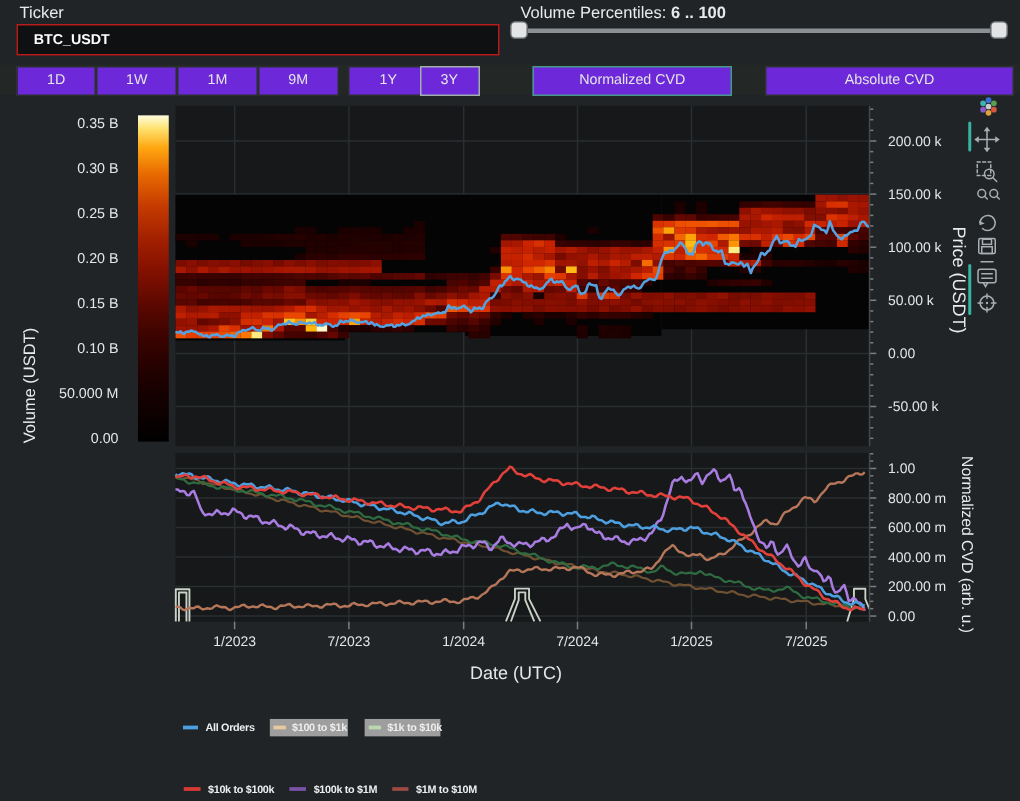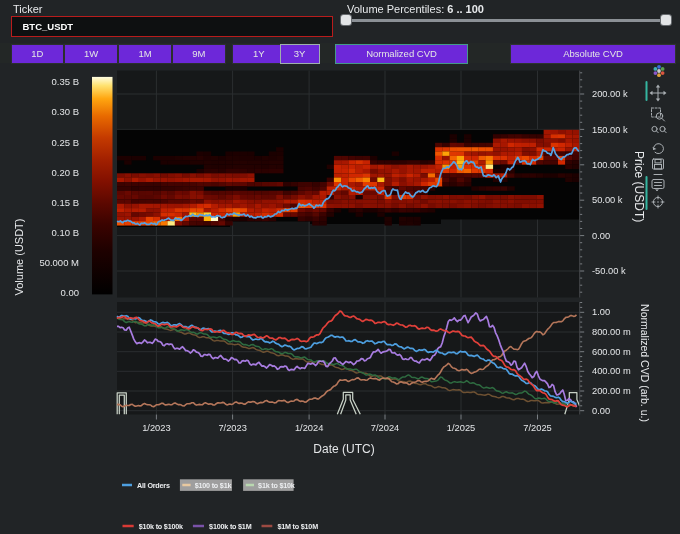--- a/index.html
+++ b/index.html
@@ -16,21 +16,21 @@
 <div class="abs lbl" style="left:347px;top:3px">Volume Percentiles: <b>6 .. 100</b></div>
 <div class="abs rail"></div>
 <div class="abs handle" style="left:340.5px"></div>
 <div class="abs handle" style="left:660.5px"></div>
 <div class="btn" style="left:10.5px;width:53.8px;border-color:#2b2f2f">1D</div>
 <div class="btn" style="left:64.3px;width:53.8px;border-color:#2b2f2f">1W</div>
 <div class="btn" style="left:118.1px;width:53.8px;border-color:#2b2f2f">1M</div>
 <div class="btn" style="left:171.9px;width:53.8px;border-color:#2b2f2f">9M</div>
 <div class="btn" style="left:232px;width:53.8px;border-color:#2b2f2f">1Y</div>
 <div class="btn" style="left:279.5px;width:40px;border-color:#9fb0ac">3Y</div>
-<div class="btn" style="left:335px;width:133px;border-color:#45998a">Normalized CVD</div>
+<div class="btn" style="left:355px;width:133px;border-color:#45998a">Normalized CVD</div>
 <div class="btn" style="left:510px;width:166px;border-color:#2e3332">Absolute CVD</div>
 <div class="abs" style="left:0;top:0"><svg width="680" height="534" viewBox="0 0 680 534" xmlns="http://www.w3.org/2000/svg" font-family="Liberation Sans, sans-serif">
       <defs>
         <linearGradient id="cbar" x1="0" y1="1" x2="0" y2="0">
           <stop offset="0.0" stop-color="#000000"></stop>
           <stop offset="0.2" stop-color="#1e0100"></stop>
           <stop offset="0.32" stop-color="#3a0300"></stop>
           <stop offset="0.42" stop-color="#5c0800"></stop>
           <stop offset="0.52" stop-color="#821000"></stop>
           <stop offset="0.62" stop-color="#a22000"></stop>

